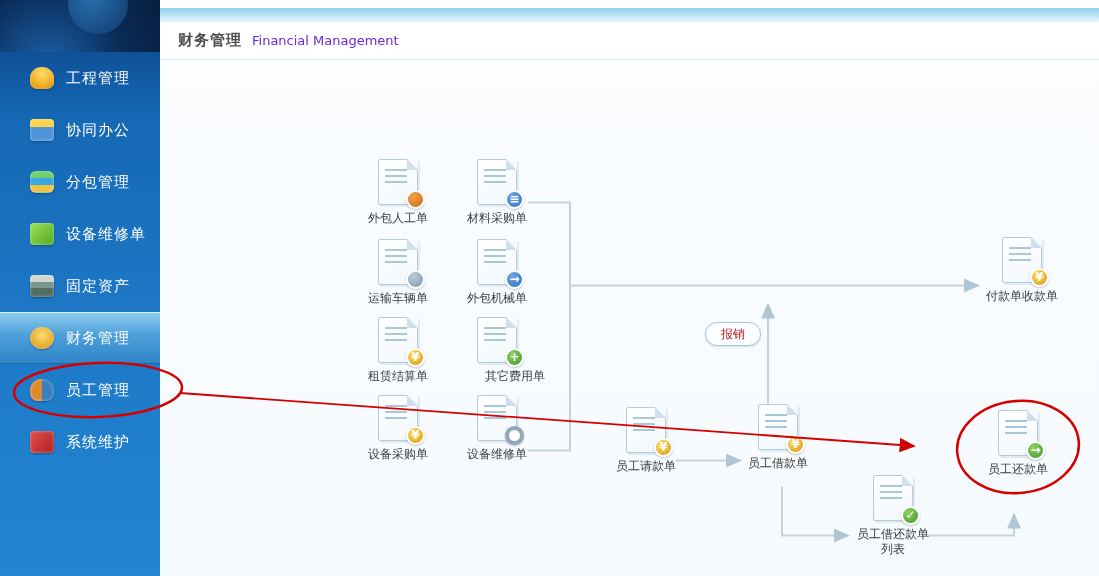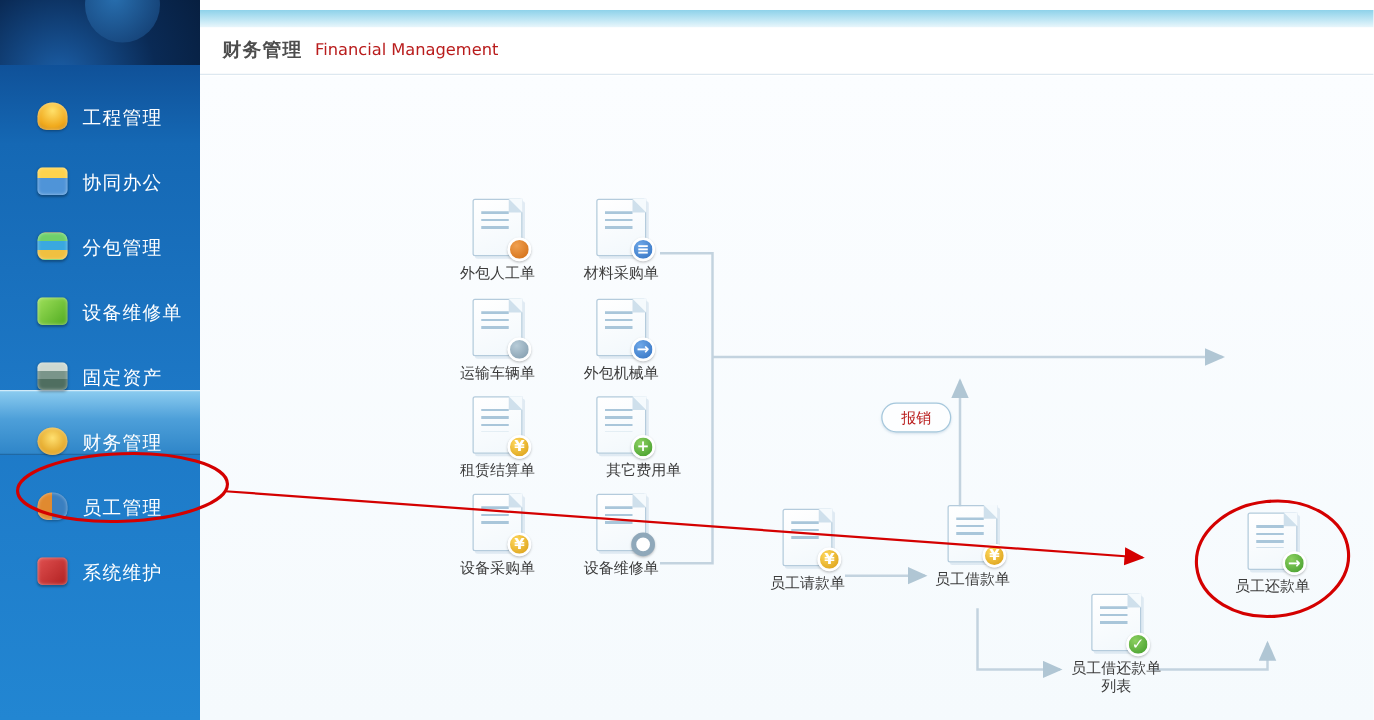--- a/index.html
+++ b/index.html
@@ -8,21 +8,21 @@
   .app { position:relative; width:1099px; height:576px; background:#fff; overflow:hidden; }
 
   
   .sidebar { position:absolute; left:0; top:0; width:160px; height:576px;
     background:linear-gradient(180deg,#0a2f63 0,#0f4f96 8%,#1568b4 20%,#1d78c6 55%,#2286d2 100%); }
   .sidebar-top { position:absolute; left:0; top:0; width:160px; height:52px;
     background:radial-gradient(circle at 30% 120%, #1b5fa8 0, #0a2a55 60%, #071f40 100%); }
   .sidebar-top::after { content:""; position:absolute; left:68px; top:-26px; width:60px; height:60px;
     border-radius:50%; background:radial-gradient(circle at 40% 40%, #2f7fc4, #123a6e); opacity:.8; }
   .nav { position:absolute; left:0; top:52px; width:160px; }
-  .nav-item { display:flex; align-items:flex-end; gap:12px; height:52px; padding-left:30px;
+  .nav-item { display:flex; align-items:center; gap:12px; height:52px; padding-left:30px;
     color:#fff; font-size:15px; letter-spacing:1px; cursor:pointer; }
   .nav-item.selected { background:linear-gradient(180deg,#8dcdf0 0,#4d9fd9 45%,#2e85c8 100%);
     box-shadow:inset 0 1px 0 rgba(255,255,255,.6), inset 0 -1px 0 rgba(0,40,80,.3); }
   .si { width:24px; height:22px; border-radius:4px; flex:none; box-shadow:inset 0 0 3px rgba(255,255,255,.5),0 1px 2px rgba(0,0,0,.3); }
   .si-helmet   { background:radial-gradient(circle at 50% 30%, #ffe06a, #f0a91c 65%, #c07d08); border-radius:50% 50% 30% 30%; }
   .si-office   { background:linear-gradient(180deg,#ffd34d 0 38%, #4f94d8 38%); }
   .si-layers   { background:repeating-linear-gradient(180deg,#6fd06a 0 7px,#3aa8e0 7px 14px,#f0c040 14px 21px); border-radius:6px; }
   .si-box      { background:linear-gradient(135deg,#f0b25a,#d07818); }
   .si-cube     { background:linear-gradient(135deg,#9fe05a,#4faa20); }
   .si-assets   { background:linear-gradient(180deg,#cdd8d0 0 30%, #7a958a 30% 60%, #4f6e60 60%); }
@@ -31,21 +31,21 @@
   .si-maintain { background:linear-gradient(135deg,#e05050,#b02020); }
 
   
   .content { position:absolute; left:160px; top:0; width:939px; height:576px; background:#fff; }
   .top-strip { position:absolute; left:0; top:8px; width:939px; height:14px;
     background:linear-gradient(180deg,#8ed2ea 0,#bfe6f4 55%,#eaf7fc 100%); }
   .page-header { position:absolute; left:0; top:22px; width:939px; height:38px; background:#fff;
     display:flex; align-items:center; gap:10px; padding-left:18px;
     border-bottom:1px solid #dde8f0; }
   .title { font-size:15px; font-weight:bold; color:#4d4d4d; letter-spacing:1px; }
-  .subtitle { font-size:13px; color:#b91c1c; }
+  .subtitle { font-size:13px; color:#6d28d9; }
   .canvas { position:absolute; left:0; top:61px; width:977px; height:515px;
     background:linear-gradient(180deg,#fbfdff 0,#f5fafd 100%); }
 
   
   .node { position:absolute; width:96px; text-align:center; z-index:2; cursor:pointer; }
   .node-wide { width:76px; }
   .doc { position:relative; width:40px; height:46px; margin:0 auto;
     background:linear-gradient(160deg,#ffffff 0,#f2f8fc 100%);
     border:1px solid #b4cbdc; border-radius:2px;
     box-shadow:2px 2px 0 rgba(150,185,210,.25); }
@@ -197,20 +197,27 @@
         <div class="node-label">其它费用单</div>
       </div>
       <div class="node" style="left:289px; top:334px;">
         <div class="doc">
             <span class="lines"></span>
             <span class="accent a-ring"></span>
           </div>
         <div class="node-label">设备维修单</div>
       </div>
 
+      <div class="node" style="left:814px; top:176px;">
+        <div class="doc">
+            <span class="lines"></span>
+            <span class="accent a-gold g-yen"></span>
+          </div>
+        <div class="node-label">付款单收款单</div>
+      </div>
       <div class="node" style="left:570px; top:343px;">
         <div class="doc">
             <span class="lines"></span>
             <span class="accent a-gold g-yen"></span>
           </div>
         <div class="node-label">员工借款单</div>
       </div>
       <div class="node" style="left:438px; top:346px;">
         <div class="doc">
             <span class="lines"></span>

